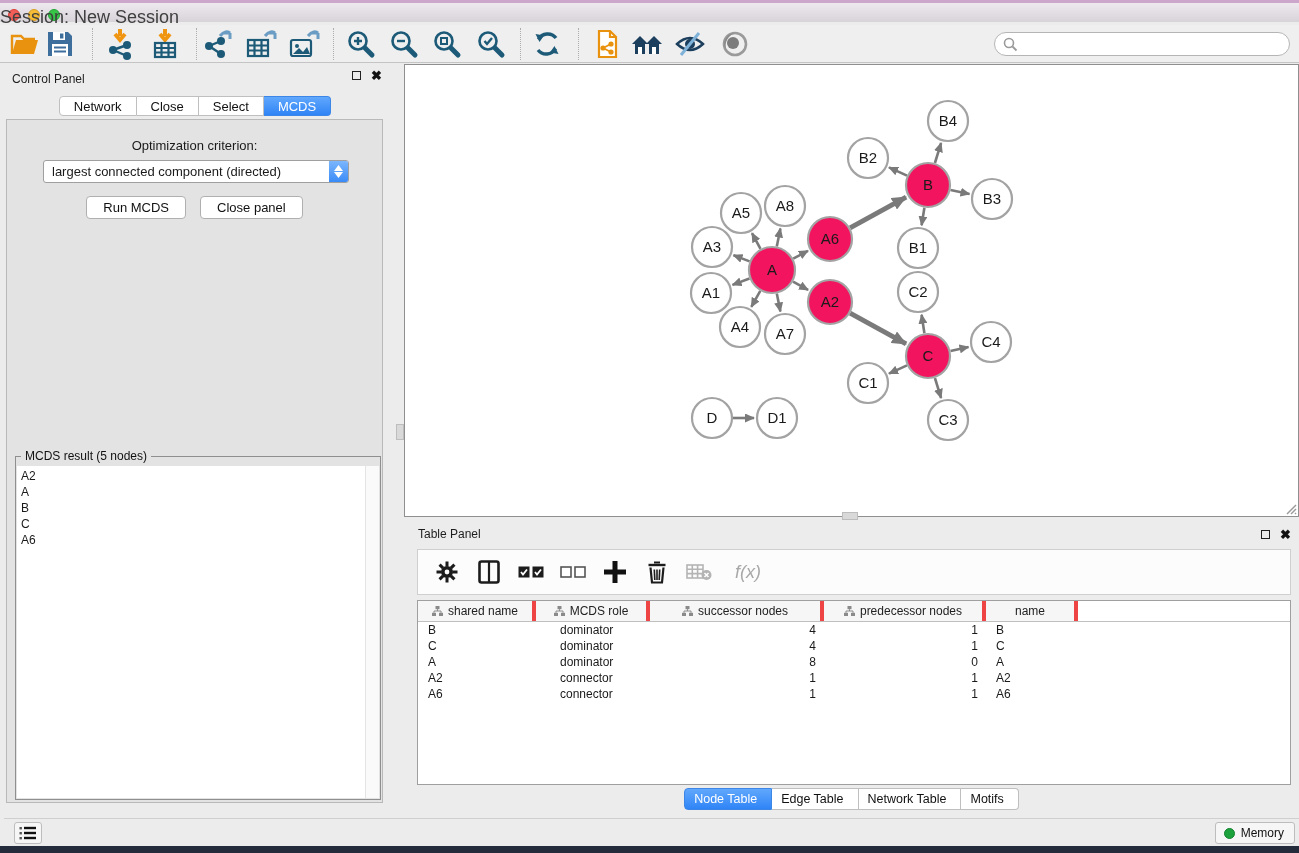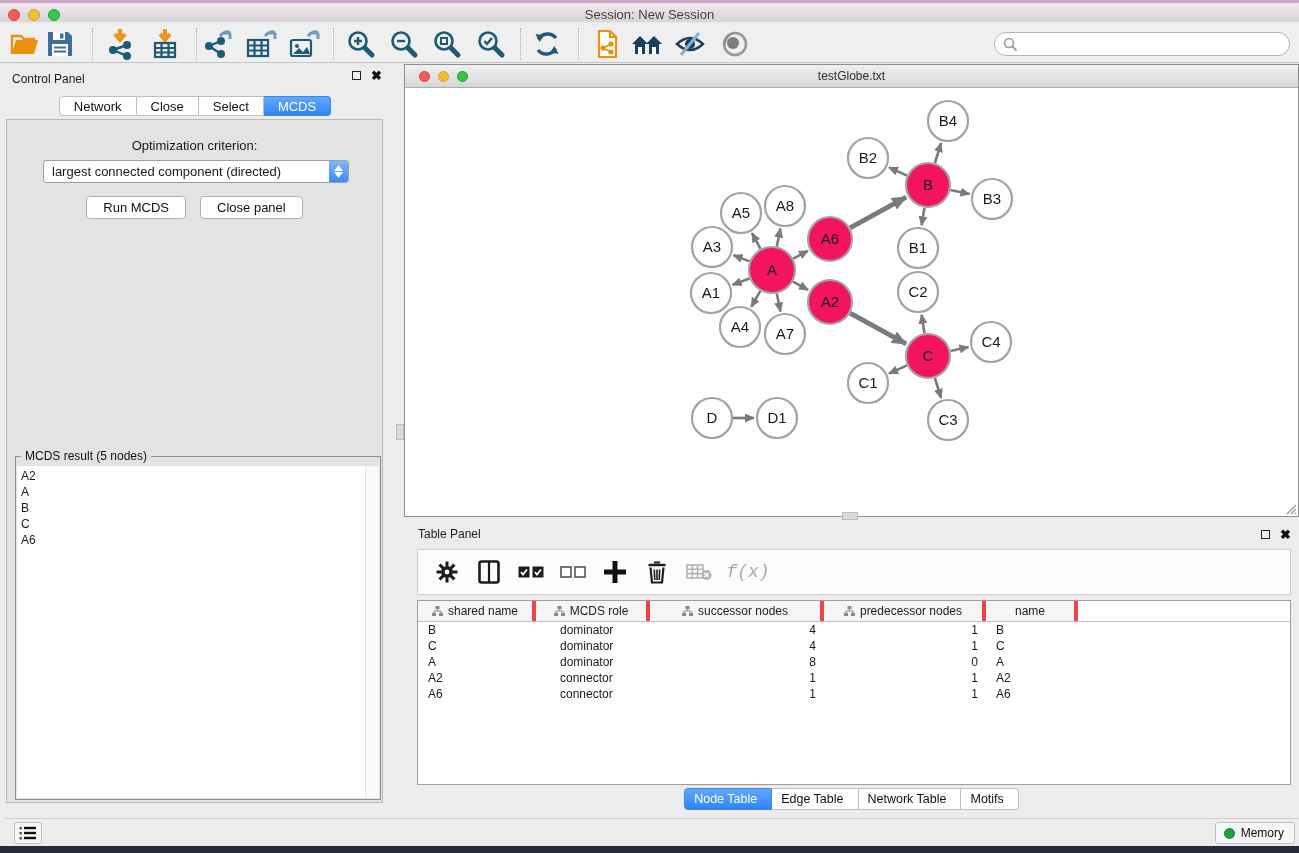--- a/index.html
+++ b/index.html
@@ -3,22 +3,22 @@
 <meta charset="utf-8">
 <style>
   * { margin:0; padding:0; box-sizing:border-box; }
   html,body { background:#fff; }
   #app { position:relative; width:1299px; height:853px; background:#ececec;
          font-family:"Liberation Sans",sans-serif; color:#1a1a1a; overflow:hidden; }
 
   
   .titlebar { position:absolute; left:0; top:0; width:1299px; height:22px;
     background:linear-gradient(#eee9ee,#d8d3d8); border-top:3px solid #cda7cb; }
-  .titlebar .title { position:absolute; left:0; right:0; top:4px; text-align:center;
-    font-size:13px; color:#3f3f3f; }
+  .titlebar .title { position:absolute; left:0; right:0; top:4px; text-align:left;
+    font-size:18px; color:#3f3f3f; }
   .tl { position:absolute; top:6px; width:12px; height:12px; border-radius:50%; }
   .tl.red{ left:8px; background:#f25e57; border:1px solid #da3e36;}
   .tl.yel{ left:28px; background:#f5bd35; border:1px solid #d89e24;}
   .tl.grn{ left:48px; background:#37c648; border:1px solid #22a334;}
 
   
   .toolbar { position:absolute; left:0; top:25px; width:1299px; height:38px;
     background:#efefef; border-bottom:1px solid #c4c4c4; display:flex; align-items:center; }
   .tb-cell { width:34px; height:34px; display:flex; align-items:center; justify-content:center; flex:0 0 auto; }
   .tb-sep { width:1px; height:32px; border-left:1px dotted #adadad; flex:0 0 auto; }
@@ -76,21 +76,21 @@
     background:#d9d9d9; border:1px solid #bdbdbd; }
   .split-handle-bottom { position:absolute; left:842px; top:512px; width:16px; height:8px;
     background:#d9d9d9; border:1px solid #bdbdbd; }
 
   
   .tpanel { position:absolute; left:404px; top:522px; width:895px; height:290px; }
   .tpanel-title { position:absolute; left:14px; top:5px; font-size:12px; color:#1d1d1d;}
   .tp-toolbar { position:absolute; left:13px; top:27px; width:874px; height:46px;
     background:#fcfcfc; border:1px solid #cfcfcf; display:flex; align-items:center; gap:16px; padding-left:16px;}
   .tp-icon { width:26px; height:26px; display:flex; align-items:center; justify-content:center; flex:0 0 auto;}
-  .fx-label { font-size:18px; color:#a8a8a8; font-family:Liberation Mono, monospace; font-style:italic; }
+  .fx-label { font-size:18px; color:#a8a8a8; font-family:Liberation Sans, sans-serif; font-style:italic; }
   .tp-table { position:absolute; left:13px; top:78px; width:874px; height:185px;
     background:#fff; border:1px solid #9f9f9f; overflow:hidden;}
   .thead { display:grid; grid-template-columns:118px 114px 174px 162px 92px auto; height:21px;
     border-bottom:1px solid #c0c0c0; font-size:12px; }
   .th { background:#f6f6f6; border-right:4px solid #ef4444; display:flex; align-items:center;
     justify-content:center; gap:5px; color:#222; overflow:hidden; white-space:nowrap;}
   .th.filler { background:#fff; border-right:none; }
   .trow { display:grid; grid-template-columns:118px 114px 174px 162px 92px auto; height:16px;
     font-size:12px; align-items:center; }
   .td { overflow:hidden; white-space:nowrap; }
@@ -307,26 +307,20 @@
             <div>B</div>
             <div>C</div>
             <div>A6</div>
           </div>
         <div class="result-scroll"></div>
       </div>
     </div>
   </div>
 
   <div class="netwin">
-    <div class="net-titlebar">
-      <span class="ntl red"></span>
-      <span class="ntl yel"></span>
-      <span class="ntl grn"></span>
-      <div class="net-title">testGlobe.txt</div>
-    </div>
     <div class="net-canvas">
       <svg width="893" height="427" viewBox="0 0 893 427">
         <defs>
           <marker id="arrow-thin" markerWidth="10" markerHeight="9" refX="9" refY="4.5" orient="auto" markerUnits="userSpaceOnUse">
             <path d="M0 0 L10 4.5 L0 9 Z" fill="#7a7a7a"></path>
           </marker>
           <marker id="arrow-thick" markerWidth="15" markerHeight="13" refX="14" refY="6.5" orient="auto" markerUnits="userSpaceOnUse">
             <path d="M0 0 L15 6.5 L0 13 Z" fill="#7a7a7a"></path>
           </marker>
         </defs>

